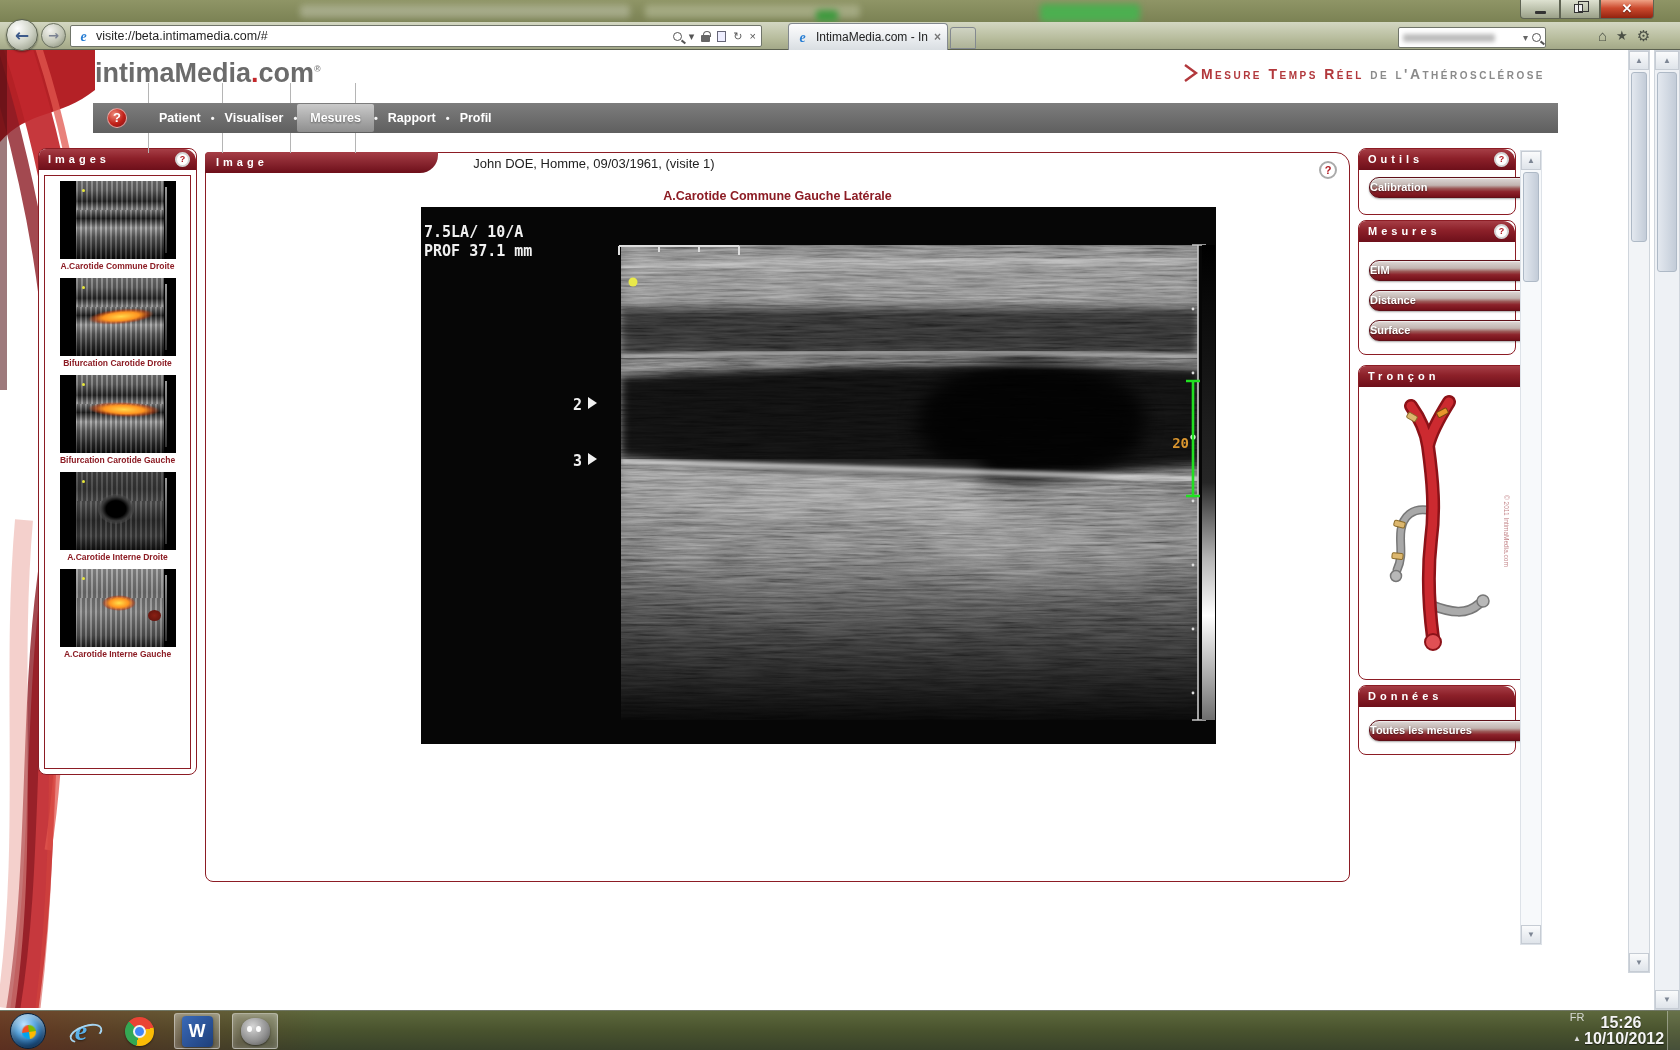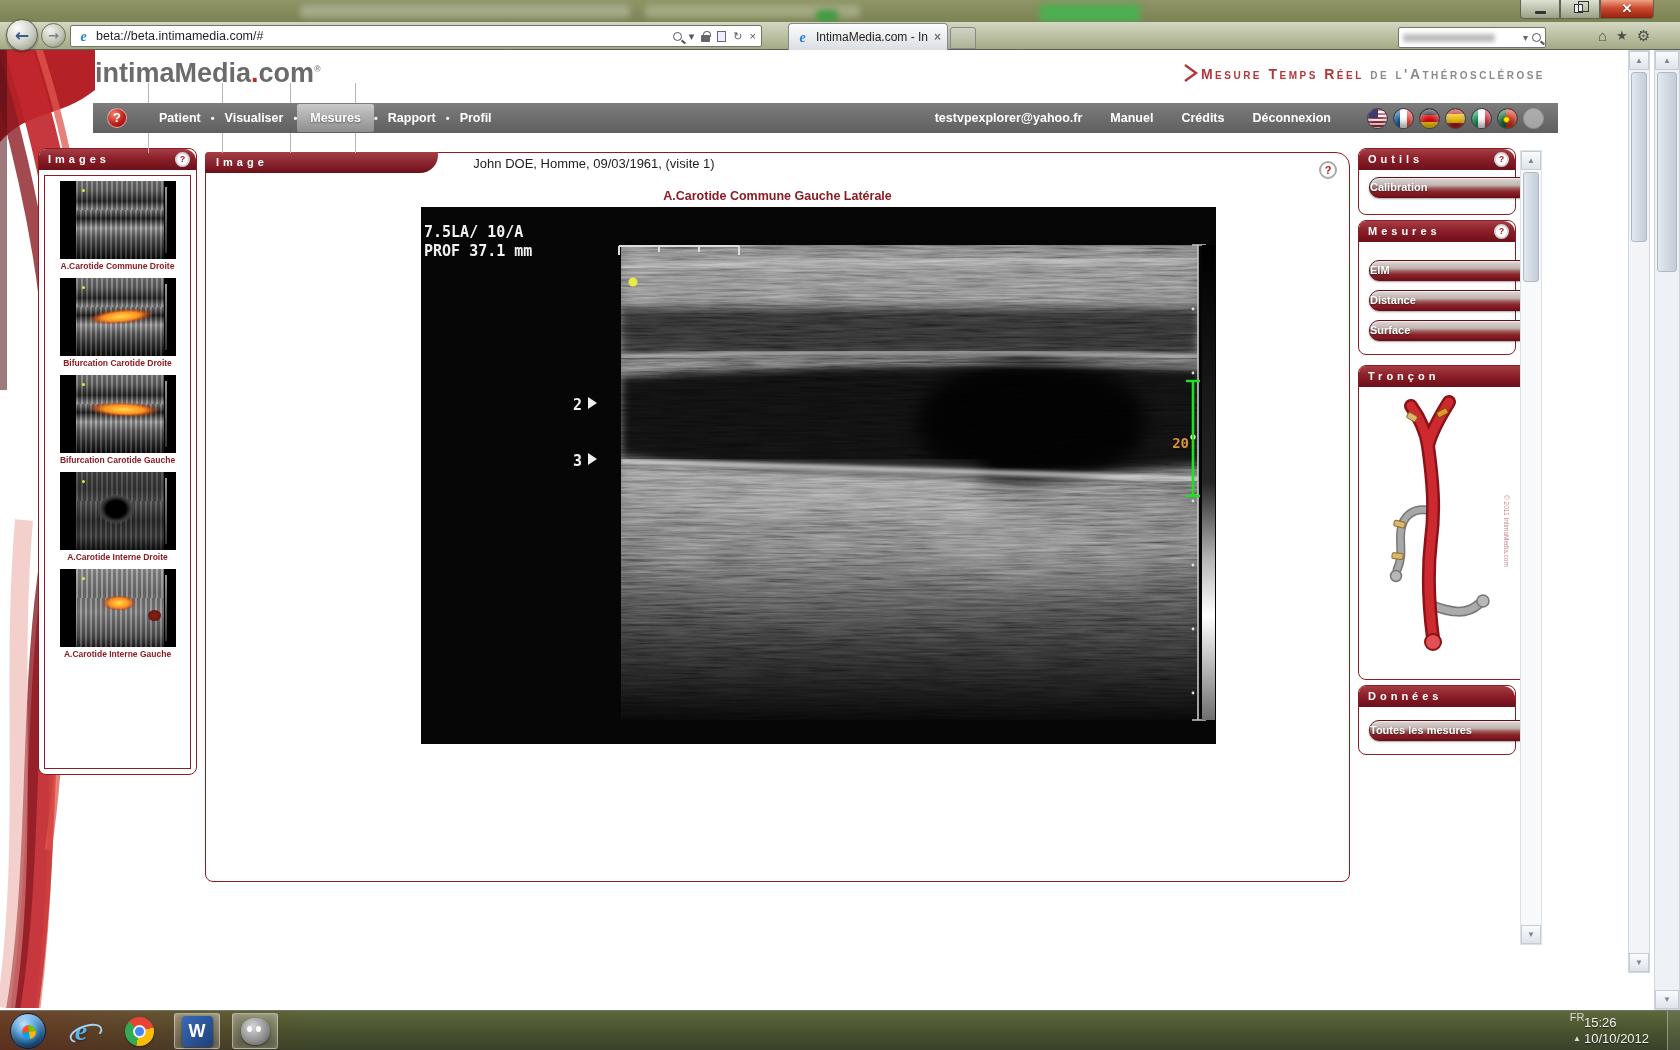--- a/index.html
+++ b/index.html
@@ -191,22 +191,22 @@
     background:#4285f4;border:2.5px solid #f1f1f1;box-sizing:border-box;}
   .word-sq{width:31px;height:31px;border-radius:4px;background:linear-gradient(135deg,#3a6ab8,#1e3f7a);
     color:#fff;font:bold 18px/31px "Liberation Sans",sans-serif;text-align:center;box-shadow:0 1px 2px rgba(0,0,0,.5);}
   .gimp{width:29px;height:27px;border-radius:45% 45% 48% 48%;position:relative;
     background:radial-gradient(circle at 40% 32%,#d6d6d6,#8d8d8d 60%,#4f4f4f);box-shadow:0 1px 2px rgba(0,0,0,.5);}
   .gimp i{position:absolute;top:8px;width:5px;height:6px;border-radius:50%;background:#fdfdfd;}
   .gimp i.l{left:6px;} .gimp i.r{left:15px;}
   #tray{position:absolute;right:94px;top:0;height:40px;display:flex;align-items:center;gap:11px;
     color:#ececec;font-size:11px;flex-direction:column;}
   #tray .upar{font-size:8px;color:#dcdcdc;}
-  #clock{position:absolute;right:22px;top:4px;width:74px;text-align:left;color:#f4f4f4;
-    font-size:13px;line-height:16px;text-shadow:0 1px 1px rgba(0,0,0,.6);}
+  #clock{position:absolute;right:22px;top:4px;width:74px;text-align:center;color:#f4f4f4;
+    font-size:16px;line-height:16px;text-shadow:0 1px 1px rgba(0,0,0,.6);font-weight:bold;}
   #showdesk{position:absolute;right:0;top:0;width:13px;height:40px;background:rgba(255,255,255,.07);
     border-left:1px solid rgba(255,255,255,.35);}
 </style>
 </head>
 <body>
 
 <div id="titlebar">
   <div class="blob" style="left:300px;top: 5px;width:330px;height:13px;background:rgba(250,250,250,.28);"></div>
   <div class="blob" style="left:645px;top: 5px;width:215px;height:13px;background:rgba(235,238,215,.30);"></div>
   <div class="blob" style="left:816px;top:10px;width:22px;height:12px;background:#3f9a3f;"></div>
@@ -222,21 +222,21 @@
   <div class="wbtn close">
       <span class="glyph-x">✕</span>
     </div>
 </div>
 
 <div id="chrome">
   <div id="backbtn"><span>←</span></div>
   <div id="fwdbtn"><span>→</span></div>
   <div id="addrbar">
     <span class="favicon">e</span>
-    <span id="urltext">beta://beta.intimamedia.com/#</span>
+    <span id="urltext">visite://beta.intimamedia.com/#</span>
     <span id="addricons">
       <span class="mini-mag"></span>
       <span>▾</span>
       <span class="mini-lock"></span>
       <span class="mini-page"></span>
       <span>↻</span>
       <span>×</span>
     </span>
   </div>
   <div id="tab">
@@ -284,39 +284,20 @@
     <div id="nav-help">?</div>
     <span class="nav-item">Patient</span>
     <span class="nav-dot">•</span>
     <span class="nav-item">Visualiser</span>
     <span class="nav-dot">•</span>
     <span class="nav-item active">Mesures</span>
     <span class="nav-dot">•</span>
     <span class="nav-item">Rapport</span>
     <span class="nav-dot">•</span>
     <span class="nav-item">Profil</span>
-    <div id="nav-right">
-      <span>testvpexplorer@yahoo.fr</span>
-      <span>Manuel</span>
-      <span>Crédits</span>
-      <span>Déconnexion</span>
-      <span id="flags">
-        <span class="flag fl-us">
-            <i></i>
-          </span>
-        <span class="flag fl-fr"></span>
-        <span class="flag fl-de"></span>
-        <span class="flag fl-es"></span>
-        <span class="flag fl-it"></span>
-        <span class="flag fl-pt">
-            <i></i>
-          </span>
-        <span class="flag fl-ghost"></span>
-      </span>
-    </div>
   </div>
 
   <div class="panel" id="images-panel">
     <div class="phead"><span>Images</span><span class="phelp">?</span></div>
     <div id="images-ibox">
       <div class="fig">
         <div class="thumb t1">
             <div class="tex"></div>
             <i class="usdot"></i>
             <i class="rline"></i>

